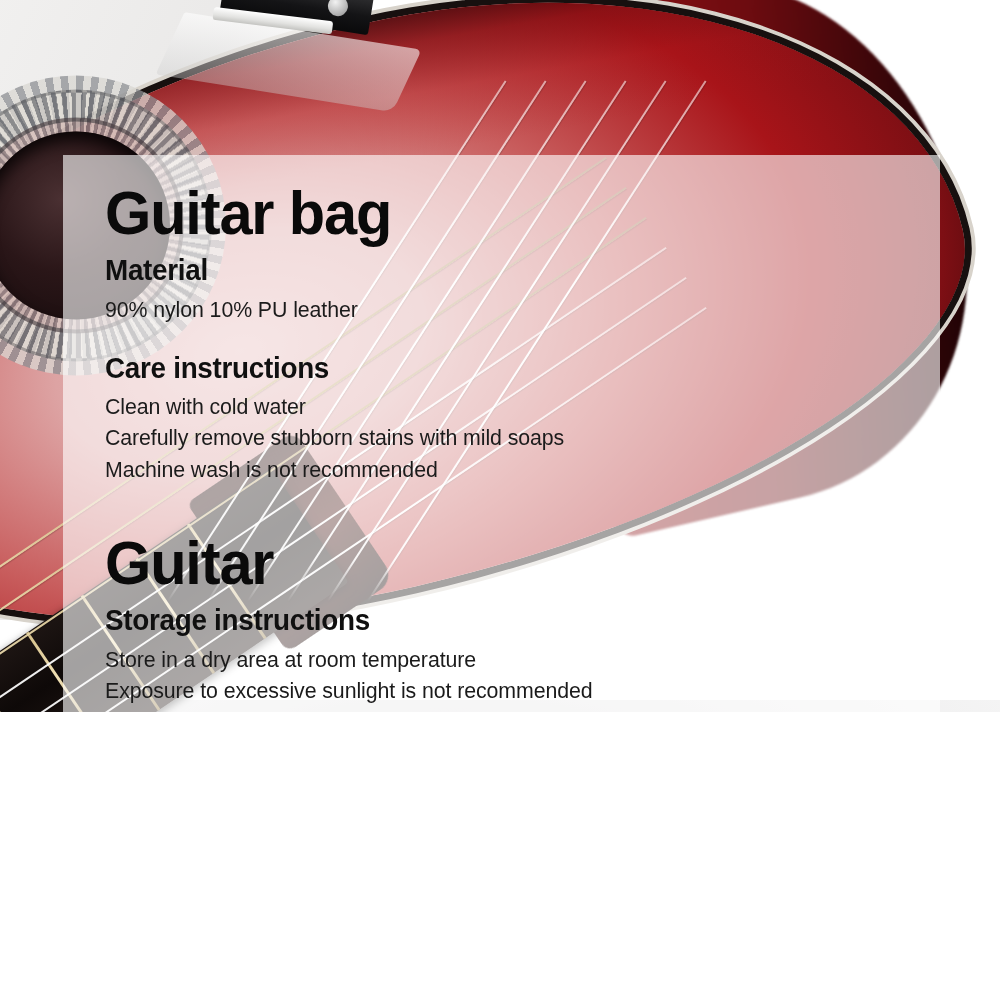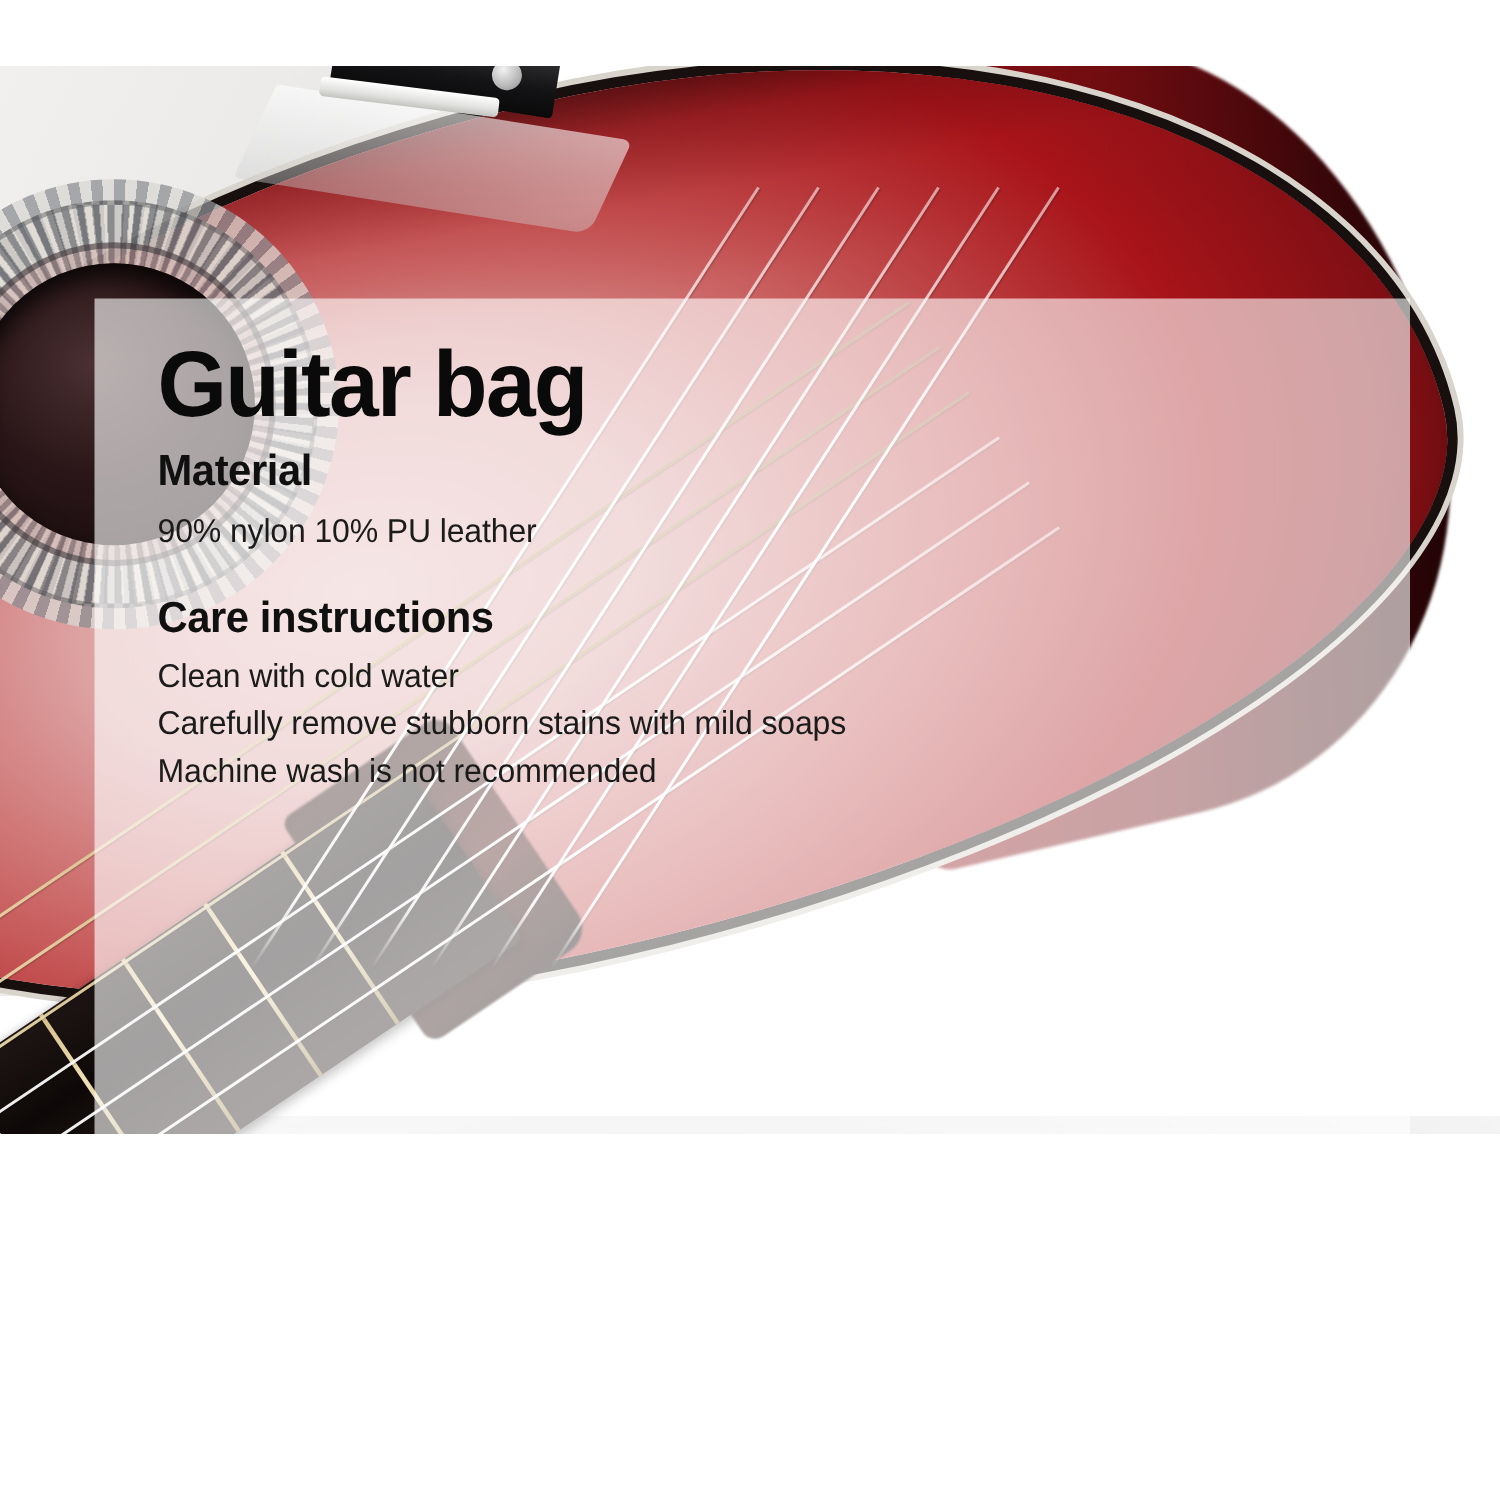--- a/index.html
+++ b/index.html
@@ -5,21 +5,20 @@
 <style>
   html,body{margin:0;padding:0;background:#fff;}
   *{box-sizing:border-box;}
 
   #stage{
     position:relative;
     width:1000px;height:712px;
     background:#ffffff;
     overflow:hidden;
     font-family:"Liberation Sans", sans-serif;
-    margin-top:44px;
   }
 
   
   #photo{position:absolute;inset:0;overflow:hidden;}
 
   
   .backdrop{
     position:absolute;left:0;top:0;width:1000px;height:1000px;
     background:
       linear-gradient(180deg,#ffffff 0%,#ffffff 80%,#fbfbfb 86%,#f4f4f5 88.2%,#e9e9ea 89.5%,#ededee 92%,#fafafa 96%,#ffffff 100%);
@@ -286,15 +285,22 @@
       <div class="gap-md"></div>
 
       <h2 class="sub-head">Care instructions</h2>
       <p class="body-line">Clean with cold water</p>
       <p class="body-line">Carefully remove stubborn stains with mild soaps</p>
       <p class="body-line">Machine wash is not recommended</p>
     </div>
 
     <div class="gap-lg"></div>
 
+    <div class="section">
+      <h1 class="big-title">Guitar</h1>
+
+      <h2 class="sub-head">Storage instructions</h2>
+      <p class="body-line">Store in a dry area at room temperature</p>
+      <p class="body-line">Exposure to excessive sunlight is not recommended</p>
+    </div>
 
   </div>
 </div>
 
 </body></html>

